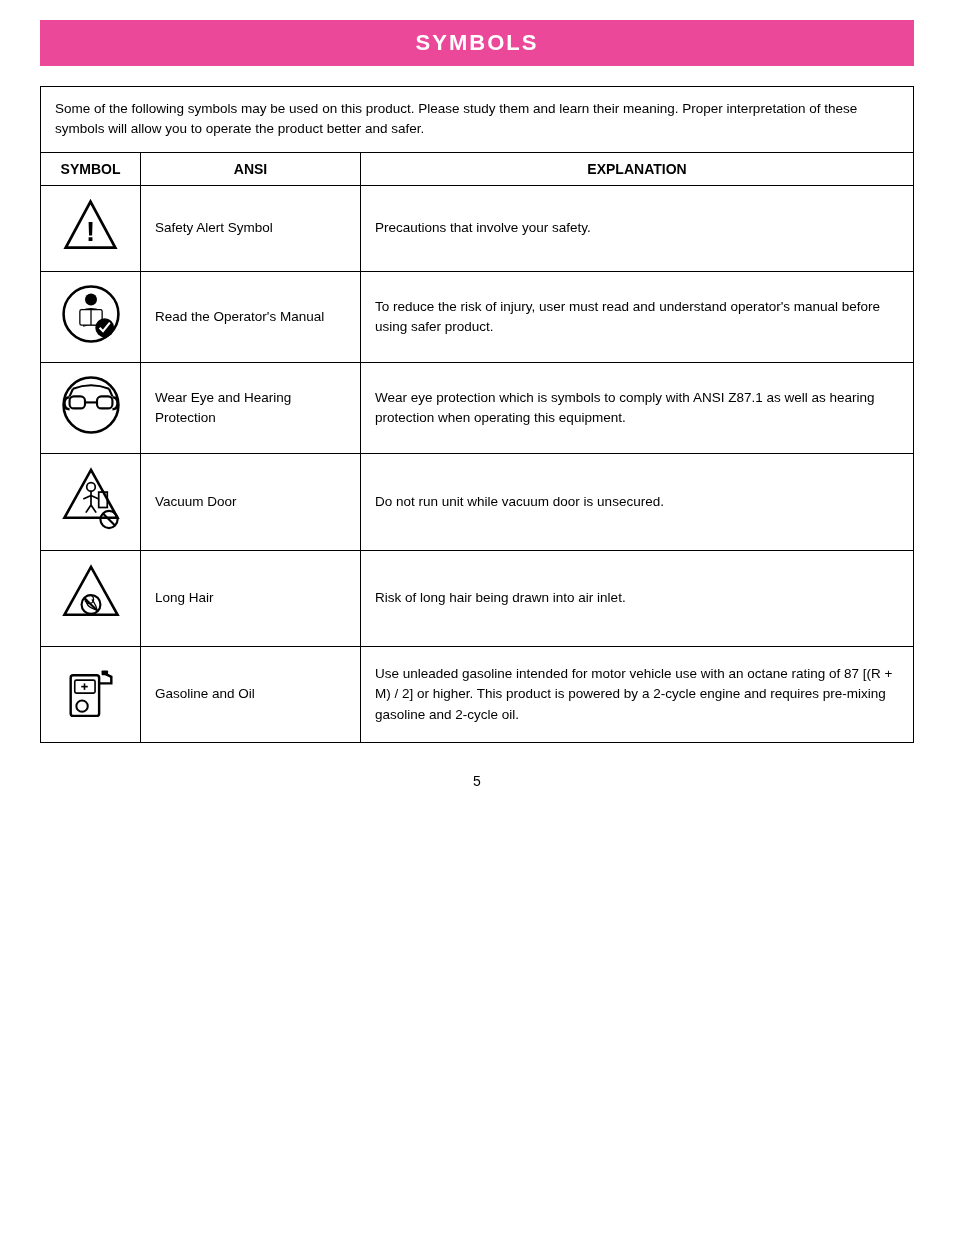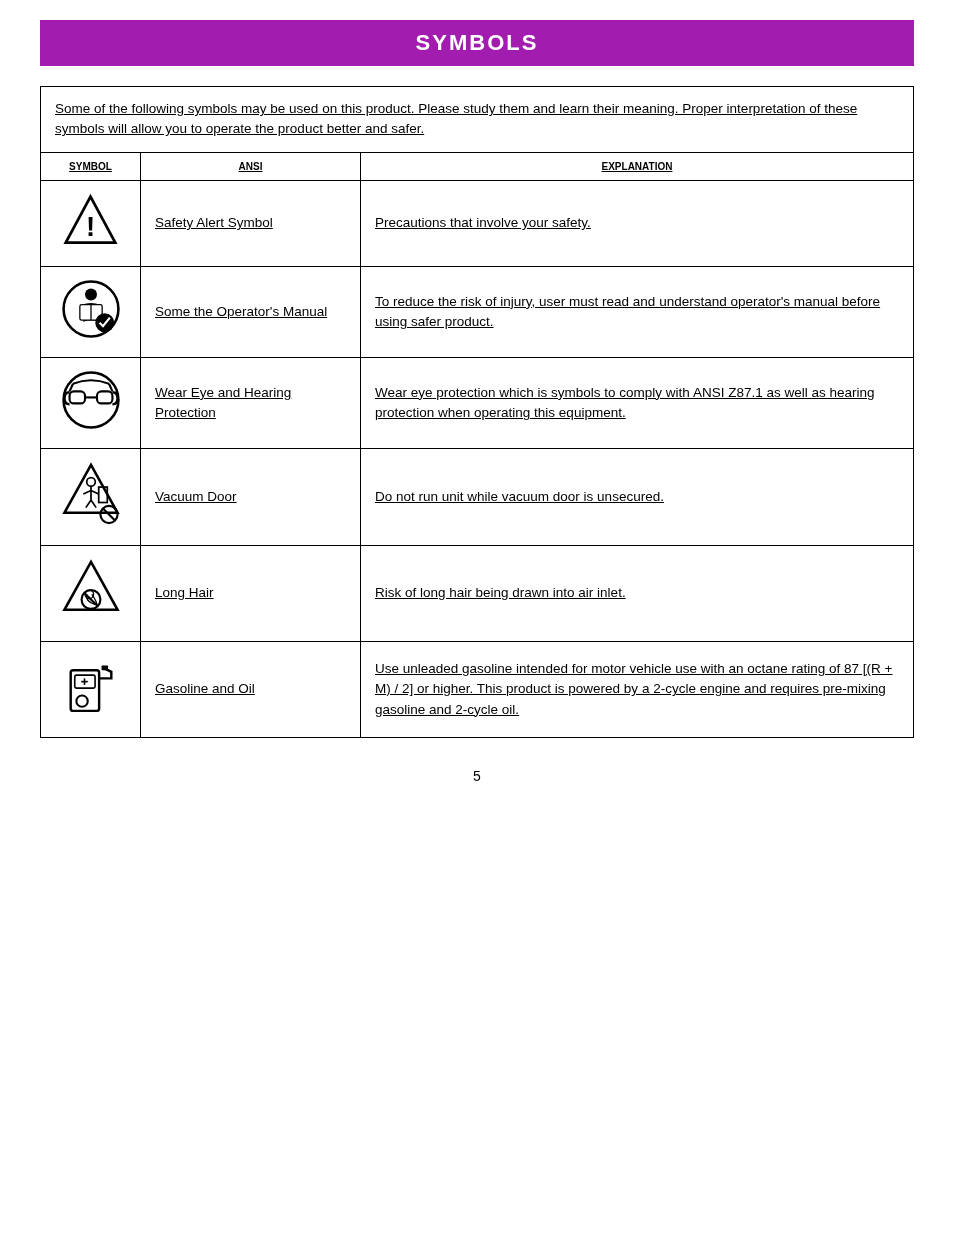--- a/index.html
+++ b/index.html
@@ -6,48 +6,47 @@
     body {
       background: #fff;
       font-family: Arial, Helvetica, sans-serif;
       font-size: 14px;
       color: #000;
       width: 954px;
       min-height: 1235px;
       padding: 20px 40px;
     }
     .page-title-bar {
-      background: #a21caf;
+      background: #ec4899;
       color: #fff;
       text-align: center;
       font-size: 22px;
       font-weight: bold;
       padding: 10px 12px;
       margin-bottom: 20px;
       letter-spacing: 2px;
     }
     .intro-text {
       border: 1px solid #000;
       padding: 10px 14px;
       margin-bottom: 0;
       font-size: 13.5px;
       line-height: 1.5;
     }
     .symbols-table {
       width: 100%;
       border-collapse: collapse;
       border: 1px solid #000;
-      text-decoration: underline;
     }
     .symbols-table th {
       border: 1px solid #000;
       padding: 8px 10px;
       font-weight: bold;
       text-align: center;
-      font-size: 10px;
+      font-size: 14px;
       background: #fff;
     }
     .symbols-table td {
       border: 1px solid #000;
       padding: 12px 14px;
       vertical-align: middle;
       font-size: 13.5px;
       line-height: 1.5;
     }
     .symbol-cell {
@@ -111,21 +110,21 @@
           <path d="M24,30 Q35,26 46,30 L44,50 Q35,46 26,50 Z" fill="#000"></path>
 
           <rect x="22" y="30" width="26" height="18" rx="2" fill="#fff" stroke="#000" stroke-width="1.5"></rect>
           <line x1="35" y1="30" x2="35" y2="48" stroke="#000" stroke-width="1.5"></line>
 
           <circle cx="51" cy="51" r="11" fill="#000"></circle>
           <polyline points="45,51 49,55 57,45" fill="none" stroke="#fff" stroke-width="2.5"></polyline>
         </svg>
       </td>
       <td class="name-cell">
-        <span>Some the Operator's Manual</span>
+        <span>Read the Operator's Manual</span>
       </td>
       <td class="explanation-cell">
         <span>To reduce the risk of injury, user must read and understand operator's manual before using safer product.</span>
       </td>
     </tr>
 
     <tr>
       <td class="symbol-cell">
         <svg width="60" height="60" viewBox="0 0 70 70">
           <circle cx="35" cy="35" r="32" fill="none" stroke="#000" stroke-width="3"></circle>

